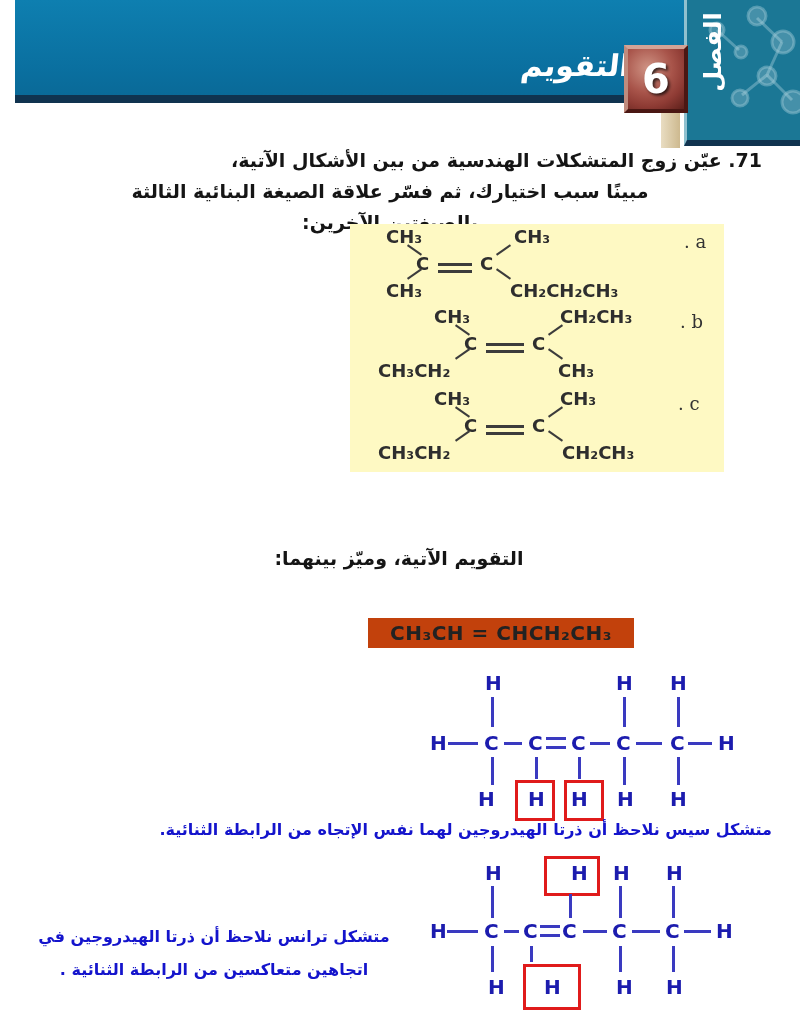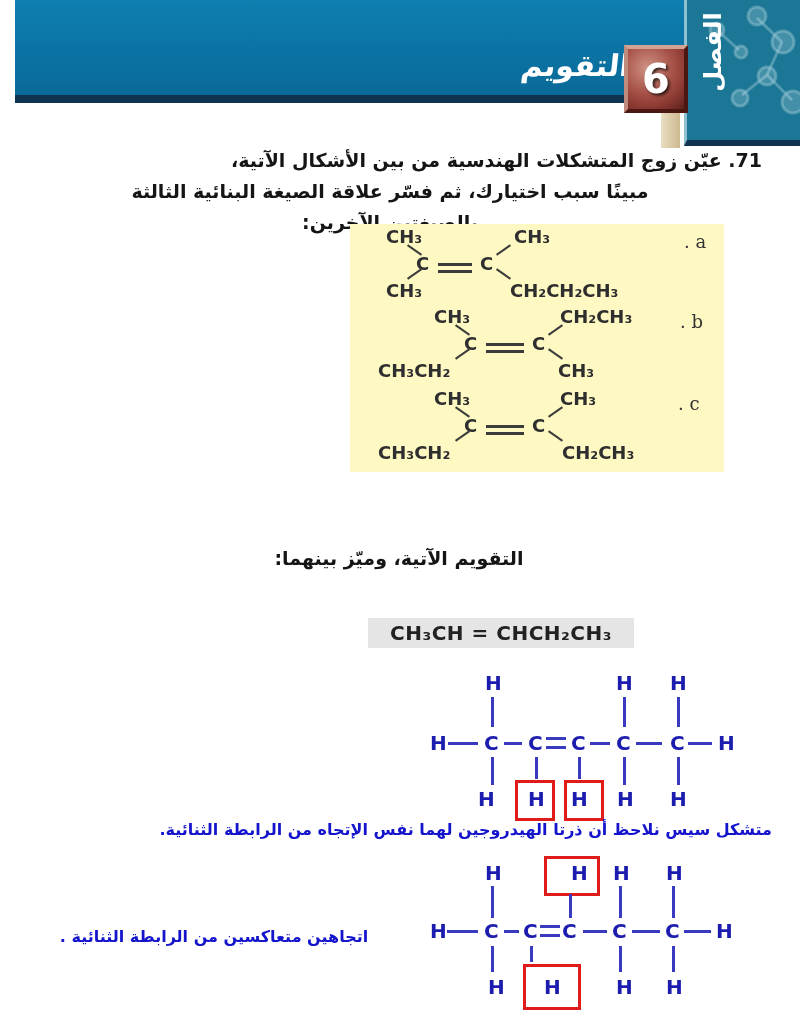--- a/index.html
+++ b/index.html
@@ -34,21 +34,21 @@
   .structs-bg{position:absolute;left:338px;top:224px;width:374px;height:248px;background:#fef9c3;margin-left:12px;}
   .struct{position:absolute;width:320px;height:80px;}
   .grp{position:absolute;font-weight:bold;font-size:18px;color:#2e2e2e;white-space:nowrap;}
   .scC{position:absolute;font-weight:bold;font-size:18px;color:#2e2e2e;}
   .diag{position:absolute;width:17px;height:2px;background:#3c3c3c;}
   .dblk{position:absolute;height:2.5px;background:#3c3c3c;}
   .slabel{position:absolute;font-size:18px;color:#333;font-family:"DejaVu Serif",serif;}
   
   .blue{position:absolute;direction:rtl;color:#1414cc;font-weight:bold;}
   
-  .formula{position:absolute;left:368px;top:618px;width:266px;height:30px;background:#e5e5e5;
+  .formula{position:absolute;left:368px;top:618px;width:266px;height:30px;background:#c2410c;
         text-align:center;font-weight:bold;font-size:20px;color:#222;line-height:30px;letter-spacing:0.5px;}
   
   .diagram{position:absolute;width:332px;}
   .atom{position:absolute;font-weight:bold;font-size:20px;color:#1c1cae;line-height:1;}
   .vb{position:absolute;width:3px;background:#3a3ac0;}
   .hb{position:absolute;height:3px;background:#3a3ac0;}
   .dbb{position:absolute;height:3px;background:#3a3ac0;}
   .redbox{position:absolute;border:3px solid #e01b1b;background:transparent;}
 </style>
 </head>
@@ -226,16 +226,17 @@
     <div class="vb" style="left:252px;top:90px;height:26px;"></div>
 
     <span class="atom" style="left:68px;top:121px;">H</span>
     <span class="atom" style="left:124px;top:121px;">H</span>
     <span class="atom" style="left:196px;top:121px;">H</span>
     <span class="atom" style="left:246px;top:121px;">H</span>
     <div class="redbox" style="left:103px;top:108px;width:52px;height:40px;"></div>
   </div>
 
   <div class="blue" style="left:25px;top:920px;width:378px;text-align:center;font-size:16px;line-height:33px;">
+    <div>متشكل ترانس نلاحظ أن ذرتا الهيدروجين في</div>
     <div>اتجاهين متعاكسين من الرابطة الثنائية .</div>
   </div>
 
 </div>
 
 </body></html>

